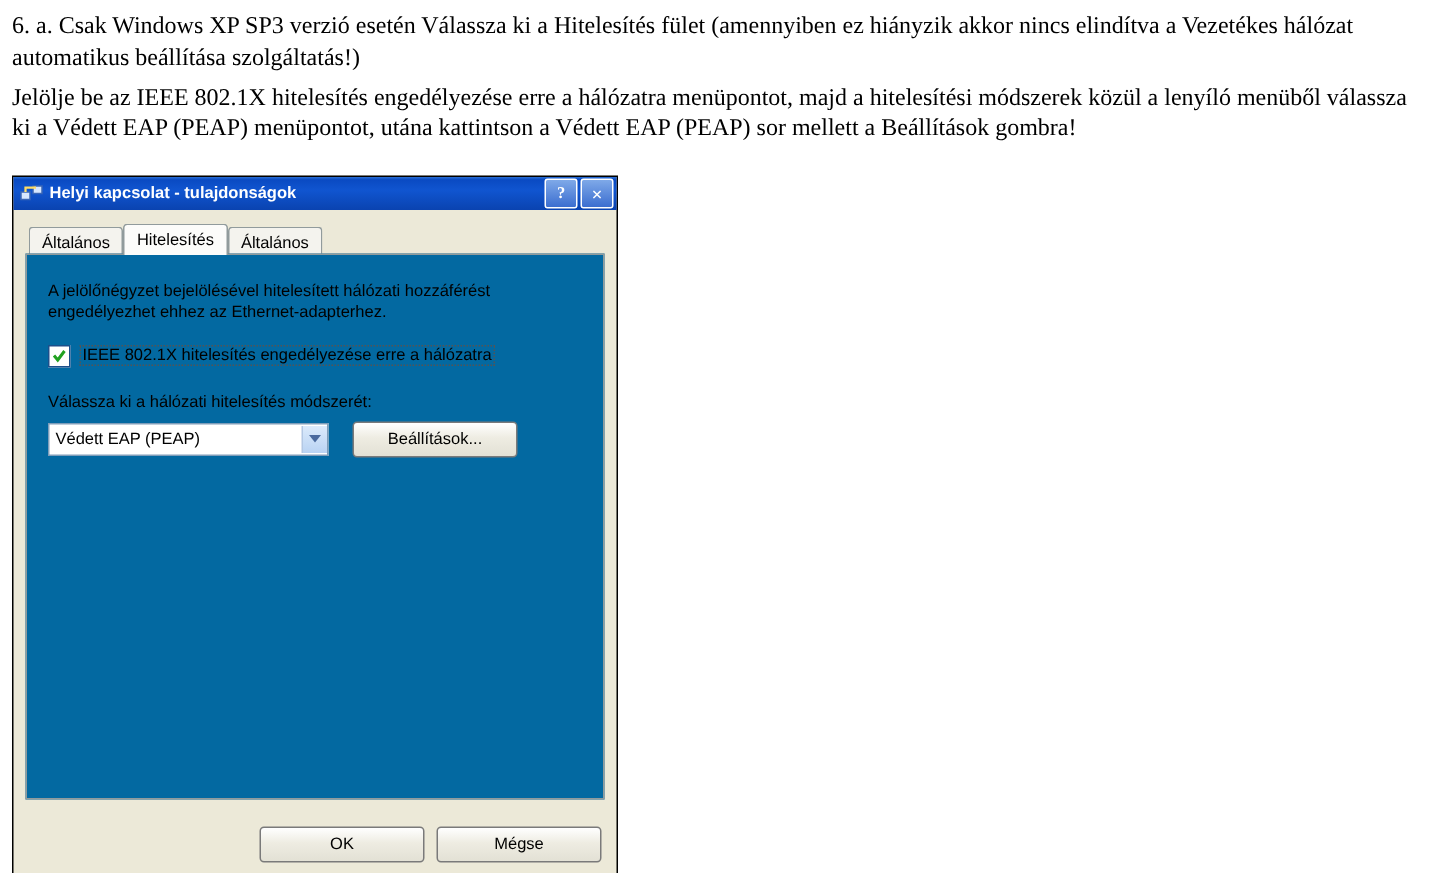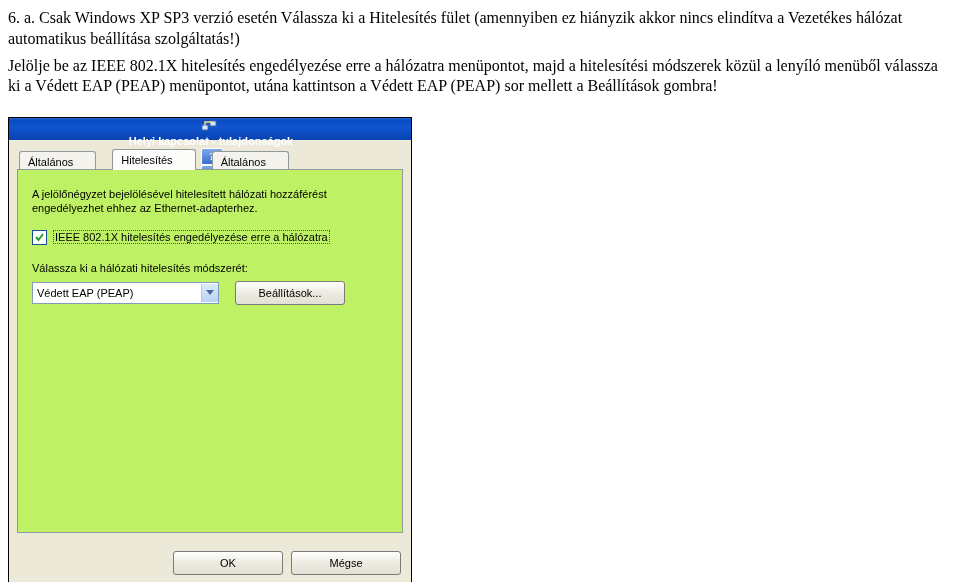--- a/index.html
+++ b/index.html
@@ -26,21 +26,20 @@
     color: #000;
   }
   .titlebar {
     height: 22px;
     background: linear-gradient(to bottom, #2a6fd4 0%, #0a4ac2 8%, #1055d0 40%, #0a43b0 100%);
     color: #fff;
     display: flex;
     align-items: center;
     padding: 0 2px 0 4px;
     font-weight: bold;
-    flex-direction: column;
   }
   .titlebar .app-icon {
     width: 16px; height: 16px; margin-right: 4px;
     display: flex; align-items: center; justify-content: center;
   }
   .titlebar .app-icon svg { width:16px; height:16px; }
   .titlebar .title-text { flex: 1; }
   .titlebar .tbtn {
     width: 20px; height: 18px;
     border: 1px solid #fff;
@@ -53,41 +52,41 @@
   .client {
     padding: 8px 8px 10px 8px;
   }
   .tabs {
     display: flex;
     position: relative;
     top: 1px;
     margin-left: 2px;
   }
   .tab {
-    padding: 3px 22px 3px 8px;
+    padding: 3px 8px 3px 8px;
     border: 1px solid #919b9c;
     border-bottom: none;
     background: #ece9d8;
-    margin-right: 16px;
+    margin-right: 0px;
     border-top-left-radius: 3px;
     border-top-right-radius: 3px;
     position: relative;
   }
   .tab.inactive {
     background: #f4f3ee;
     top: 2px;
     color: #000;
   }
   .tab.active {
     background: #fcfcfa;
     z-index: 2;
   }
   .tabpanel {
     border: 1px solid #919b9c;
-    background: #bef264;
+    background: #0369a1;
     padding: 18px 14px 14px 14px;
     min-height: 330px;
     position: relative;
   }
   .desc { margin-bottom: 14px; line-height: 1.25; }
   .chkrow { display: flex; align-items: flex-start; margin-bottom: 14px; }
   .chkbox {
     width: 13px; height: 13px;
     border: 1px solid #1c4f8b;
     background: #fff;

